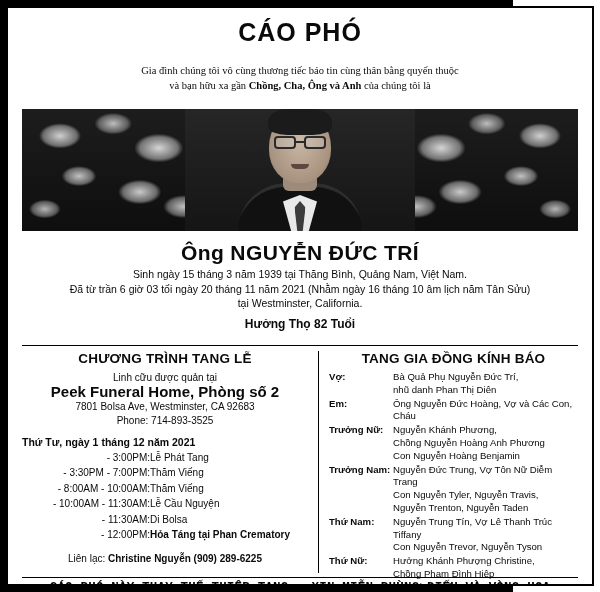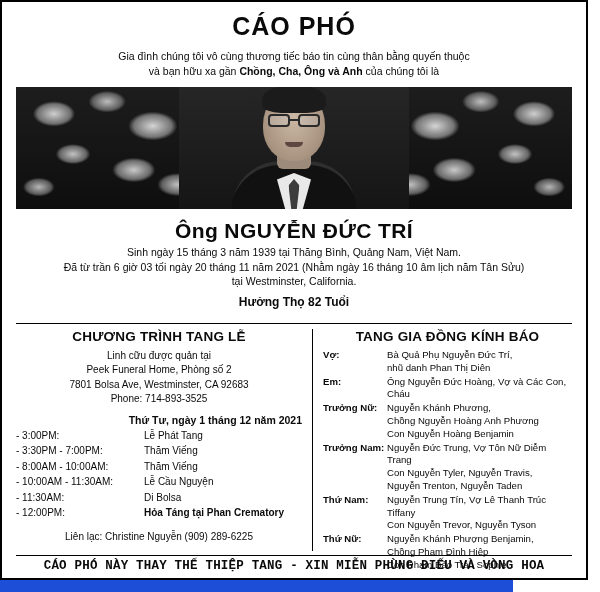--- a/index.html
+++ b/index.html
@@ -9,21 +9,22 @@
   }
   body {
     width: 600px; height: 592px;
     font-family: "Liberation Sans", sans-serif;
     color: #0a0a0a;
     overflow: hidden;
   }
   .page {
     position: relative;
     width: 513px; height: 592px;
-    background: #1d4ed8;
+    background: #000000;
+    padding: 6px;
   }
   .frame {
     position: relative;
     width: 588px; height: 580px;
     border: 2px solid #000;
     background: #fff;
     padding: 8px 14px 6px 14px;
     overflow: hidden;
   }
   
@@ -31,22 +32,23 @@
     text-align: center;
     font-size: 25px;
     font-weight: bold;
     letter-spacing: 1px;
     margin: 2px 0 4px 0;
   }
   .intro {
     text-align: center;
     font-size: 10.5px;
     line-height: 15px;
-    margin: 8px auto;
+    margin: 16px auto;
     width: 440px;
+    font-family: Liberation Serif, serif;
   }
   .intro b { font-weight: bold; }
 
   
   .photo-band {
     position: relative;
     height: 122px;
     margin-top: 4px;
     background: #2b2b2b;
     overflow: hidden;
@@ -194,47 +196,47 @@
   }
   .col-head {
     text-align: center;
     font-size: 13.5px;
     font-weight: bold;
     letter-spacing: 0.2px;
     margin-bottom: 5px;
   }
   .b { font-weight: bold; }
   .venue-line { font-size: 10px; line-height: 14.5px; text-align: center; }
-  .venue-name { font-size: 10px; font-weight: normal; }
+  .venue-name { font-size: 15px; font-weight: bold; }
   .day-head {
     font-size: 10.5px;
     font-weight: bold;
     margin-top: 7px;
     margin-bottom: 2px;
-    text-align: right;
+    text-align: left;
   }
   table.sched {
     width: 100%;
     border-collapse: collapse;
     font-size: 10px;
   }
   table.sched td {
     padding: 1px 0;
     vertical-align: top;
     line-height: 13.5px;
   }
-  td.time { width: 128px; padding-left: 14px; white-space: nowrap; }
+  td.time { width: 128px; padding-left: 14px; white-space: nowrap; text-align: right; }
   td.ev { padding-left: 6px; }
 
   .contact {
     text-align: center;
     font-size: 10px;
     margin-top: 10px;
   }
-  .contact .b { font-weight: normal; }
+  .contact .b { font-weight: bold; }
 
   
   table.fam {
     width: 100%;
     border-collapse: collapse;
     font-size: 9.6px;
   }
   table.fam td {
     vertical-align: top;
     padding: 0.5px 0;
@@ -394,21 +396,21 @@
           <tr>
             <td class="rel">Thứ Nam:</td>
             <td class="val">
               <div>Nguyễn Trung Tín, Vợ Lê Thanh Trúc Tiffany</div>
               <div>Con Nguyễn Trevor, Nguyễn Tyson</div>
             </td>
           </tr>
           <tr>
             <td class="rel">Thứ Nữ:</td>
             <td class="val">
-              <div>Nguyễn Khánh Phượng Benjamin,</div>
+              <div>Hưởng Khánh Phượng Christine,</div>
               <div>Chồng Phạm Đình Hiệp</div>
               <div>Con Phạm Bảo Trân Sophie</div>
             </td>
           </tr>
         </tbody>
           </table>
       </div>
     </div>
 
     <hr class="footer-rule">

